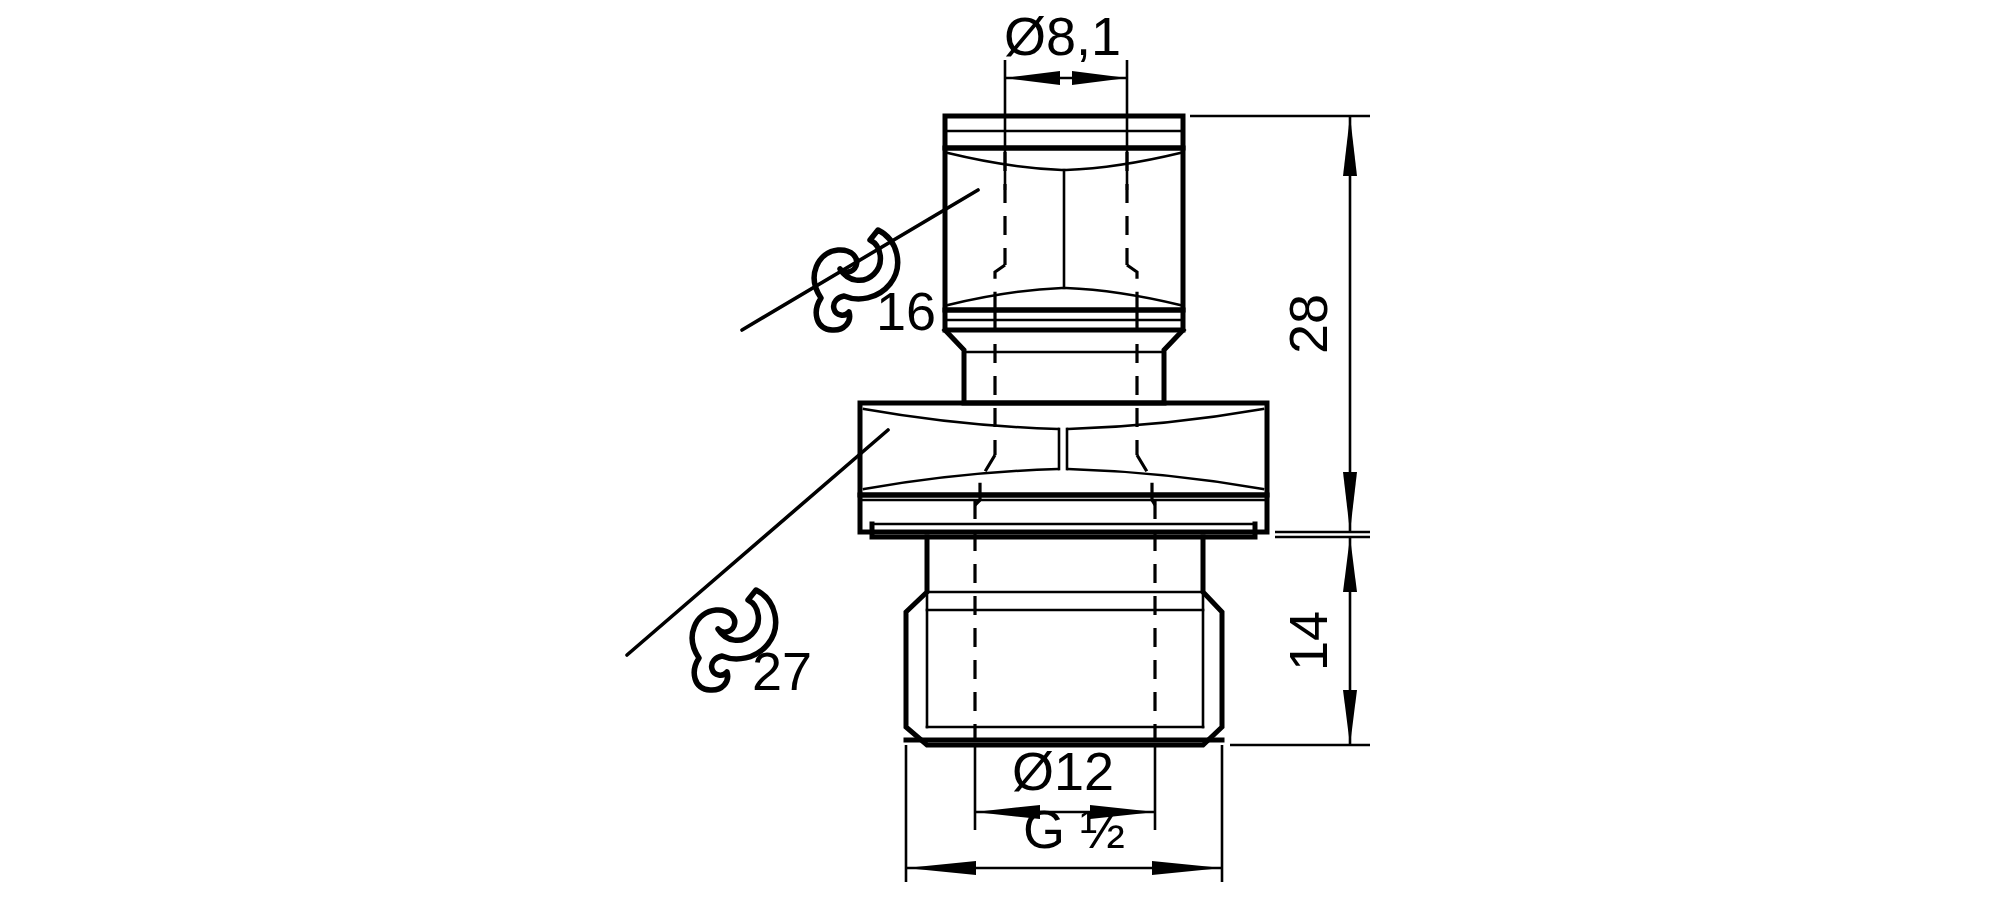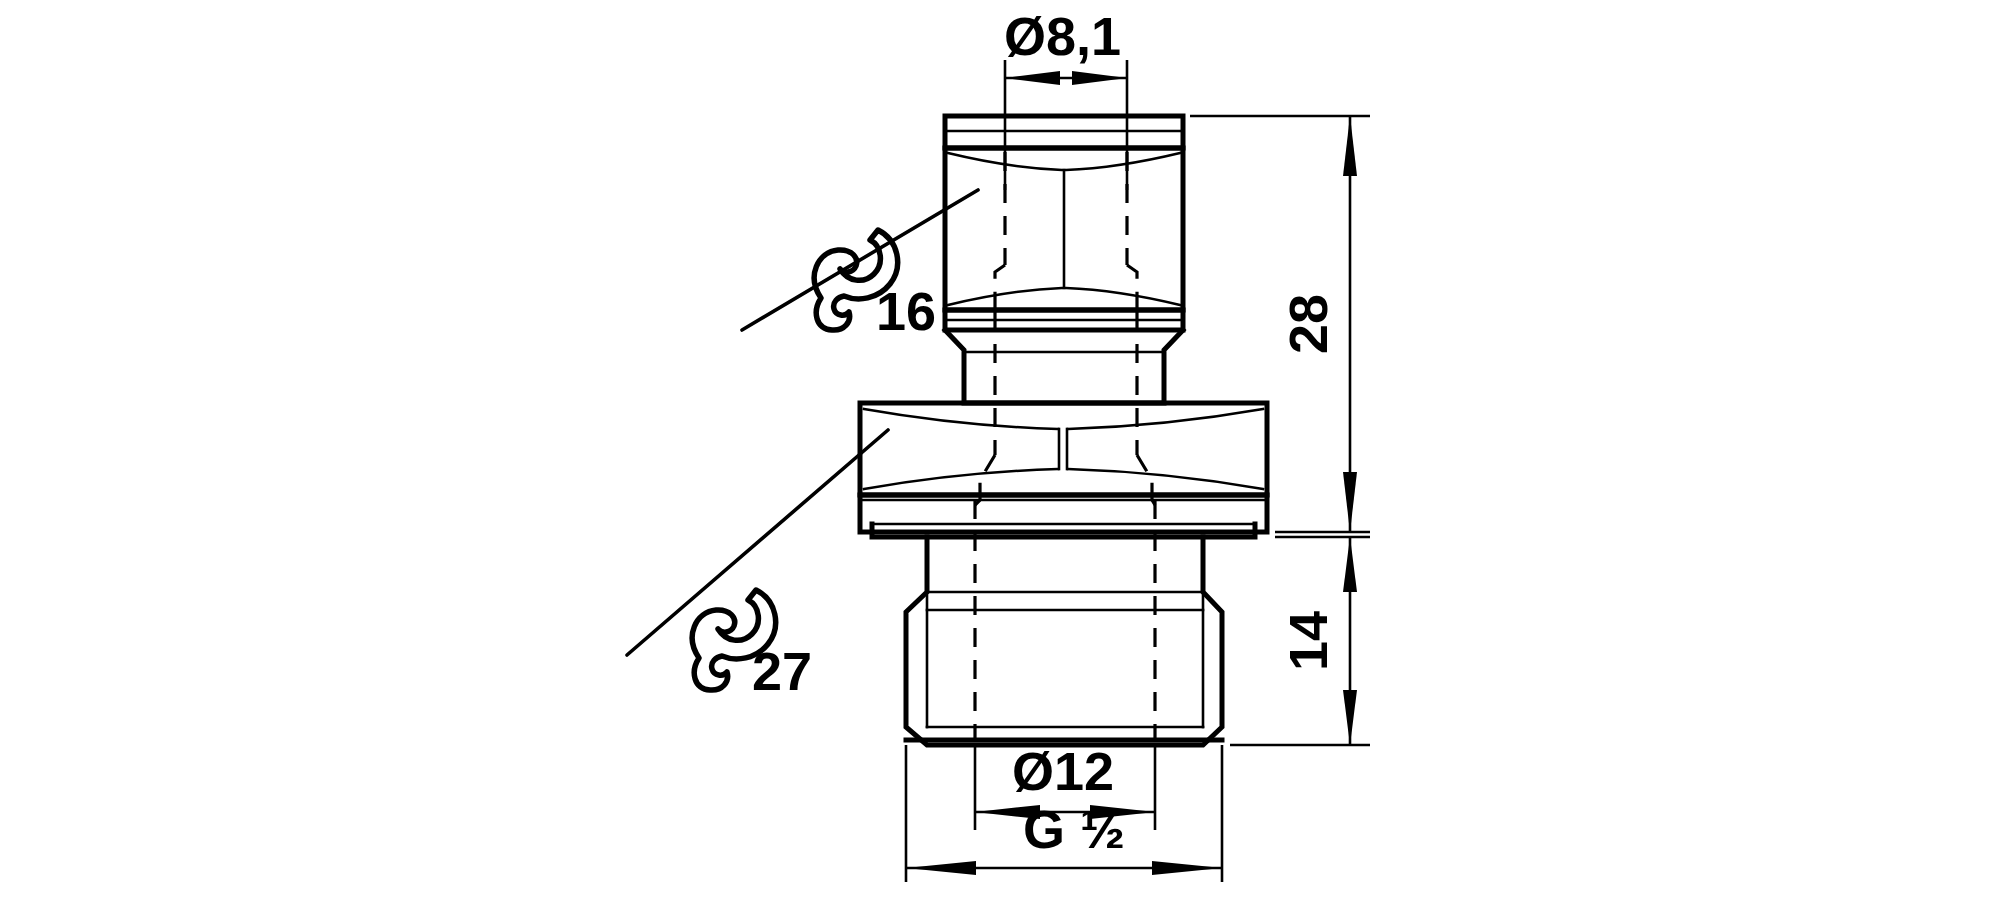--- a/index.html
+++ b/index.html
@@ -12,21 +12,20 @@
     width: 2000px;
     height: 907px;
     overflow: hidden;
     font-family: "Liberation Sans", sans-serif;
   }
   #drawing-root {
     position: relative;
     width: 2000px;
     height: 907px;
     background: #ffffff;
-    font-weight: bold;
   }
   svg.drawing-canvas {
     display: block;
     width: 2000px;
     height: 907px;
   }
   .outline {
     fill: none;
     stroke: #000000;
     stroke-width: 5;

